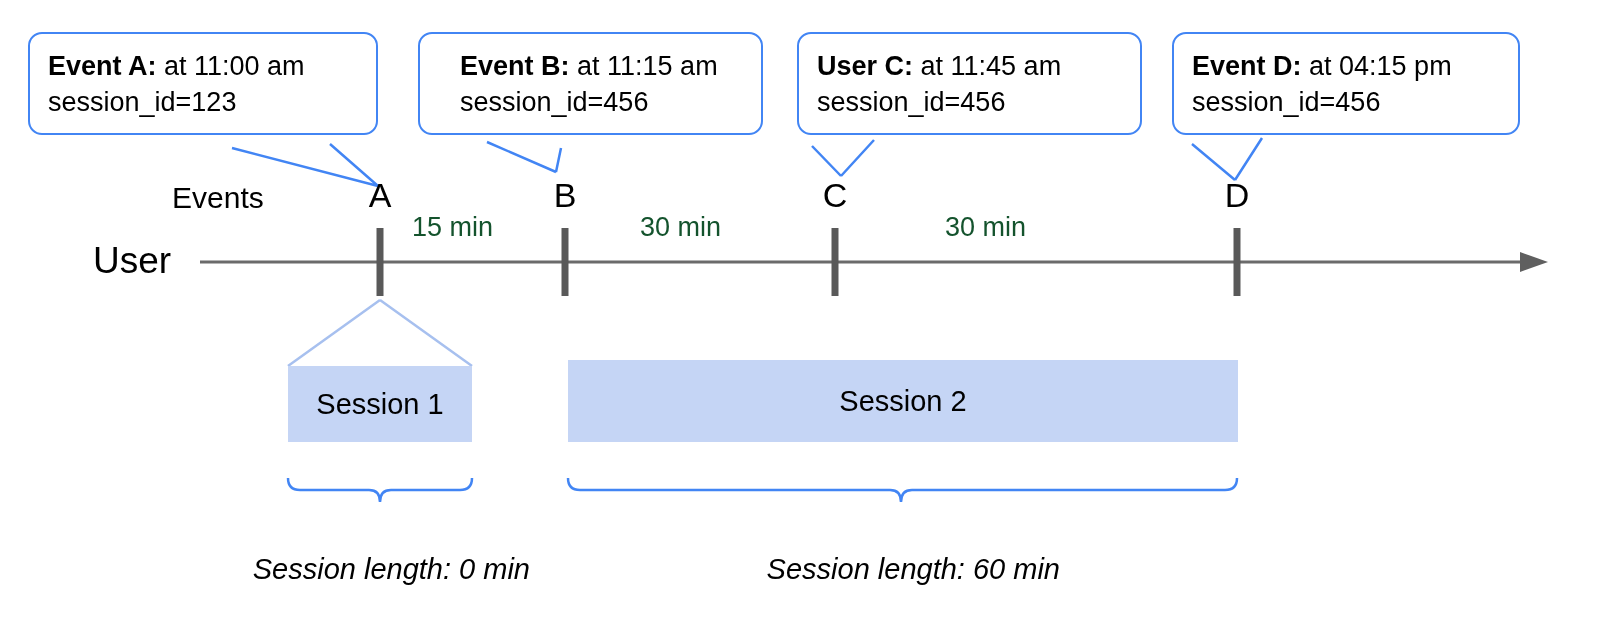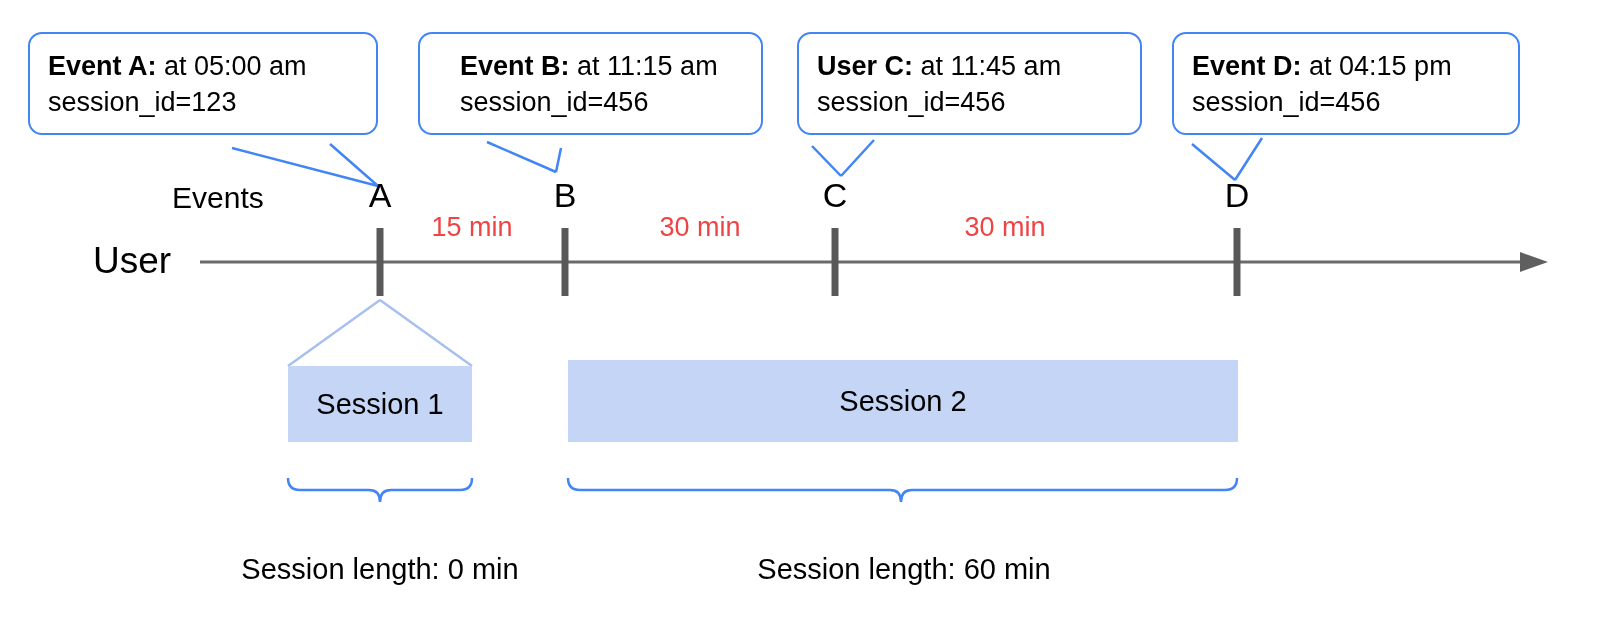--- a/index.html
+++ b/index.html
@@ -56,39 +56,40 @@
   .ev-letter {
     position: absolute;
     font-size: 34px;
     color: #000000;
     text-align: center;
     white-space: nowrap;
   }
   .gap-label {
     position: absolute;
     font-size: 27px;
-    color: #ef4444;
-    text-align: center;
+    color: #14532d;
+    text-align: left;
     white-space: nowrap;
   }
   .session-box {
     position: absolute;
     background: #c5d5f5;
     display: flex;
     align-items: center;
     justify-content: center;
     font-size: 29px;
     color: #000000;
   }
   .len-label {
     position: absolute;
     font-size: 29px;
     color: #000000;
-    text-align: center;
+    text-align: right;
     white-space: nowrap;
+    font-style: italic;
   }
 </style>
 </head>
 <body>
 
 <div id="canvas">
 
   <svg class="layer" viewBox="0 0 1614 642" xmlns="http://www.w3.org/2000/svg">
 
     <g>
@@ -114,21 +115,21 @@
       <path d="M 380,300 L 288,366 M 380,300 L 472,366"></path>
     </g>
 
     <g fill="none" stroke="#4285f4" stroke-width="2.5">
       <path d="M 288,478 q 0,12 12,12 L 369,490 q 11,0 11,12 q 0,-12 11,-12 L 460,490 q 12,0 12,-12"></path>
       <path d="M 568,478 q 0,12 12,12 L 890,490 q 11,0 11,12 q 0,-12 11,-12 L 1225,490 q 12,0 12,-12"></path>
     </g>
   </svg>
 
   <div class="callout" style="left:28px; top:32px; width:350px;">
-    <span class="lead">Event A:</span><span> at 05:00 am</span>
+    <span class="lead">Event A:</span><span> at 11:00 am</span>
     <span class="line2">session_id=123</span>
   </div>
 
   <div class="callout" style="left:418px; top:32px; width:345px;padding-left:40px;">
     <span class="lead">Event B:</span><span> at 11:15 am</span>
     <span class="line2">session_id=456</span>
   </div>
 
   <div class="callout" style="left:797px; top:32px; width:345px;">
     <span class="lead">User C:</span><span> at 11:45 am</span>

